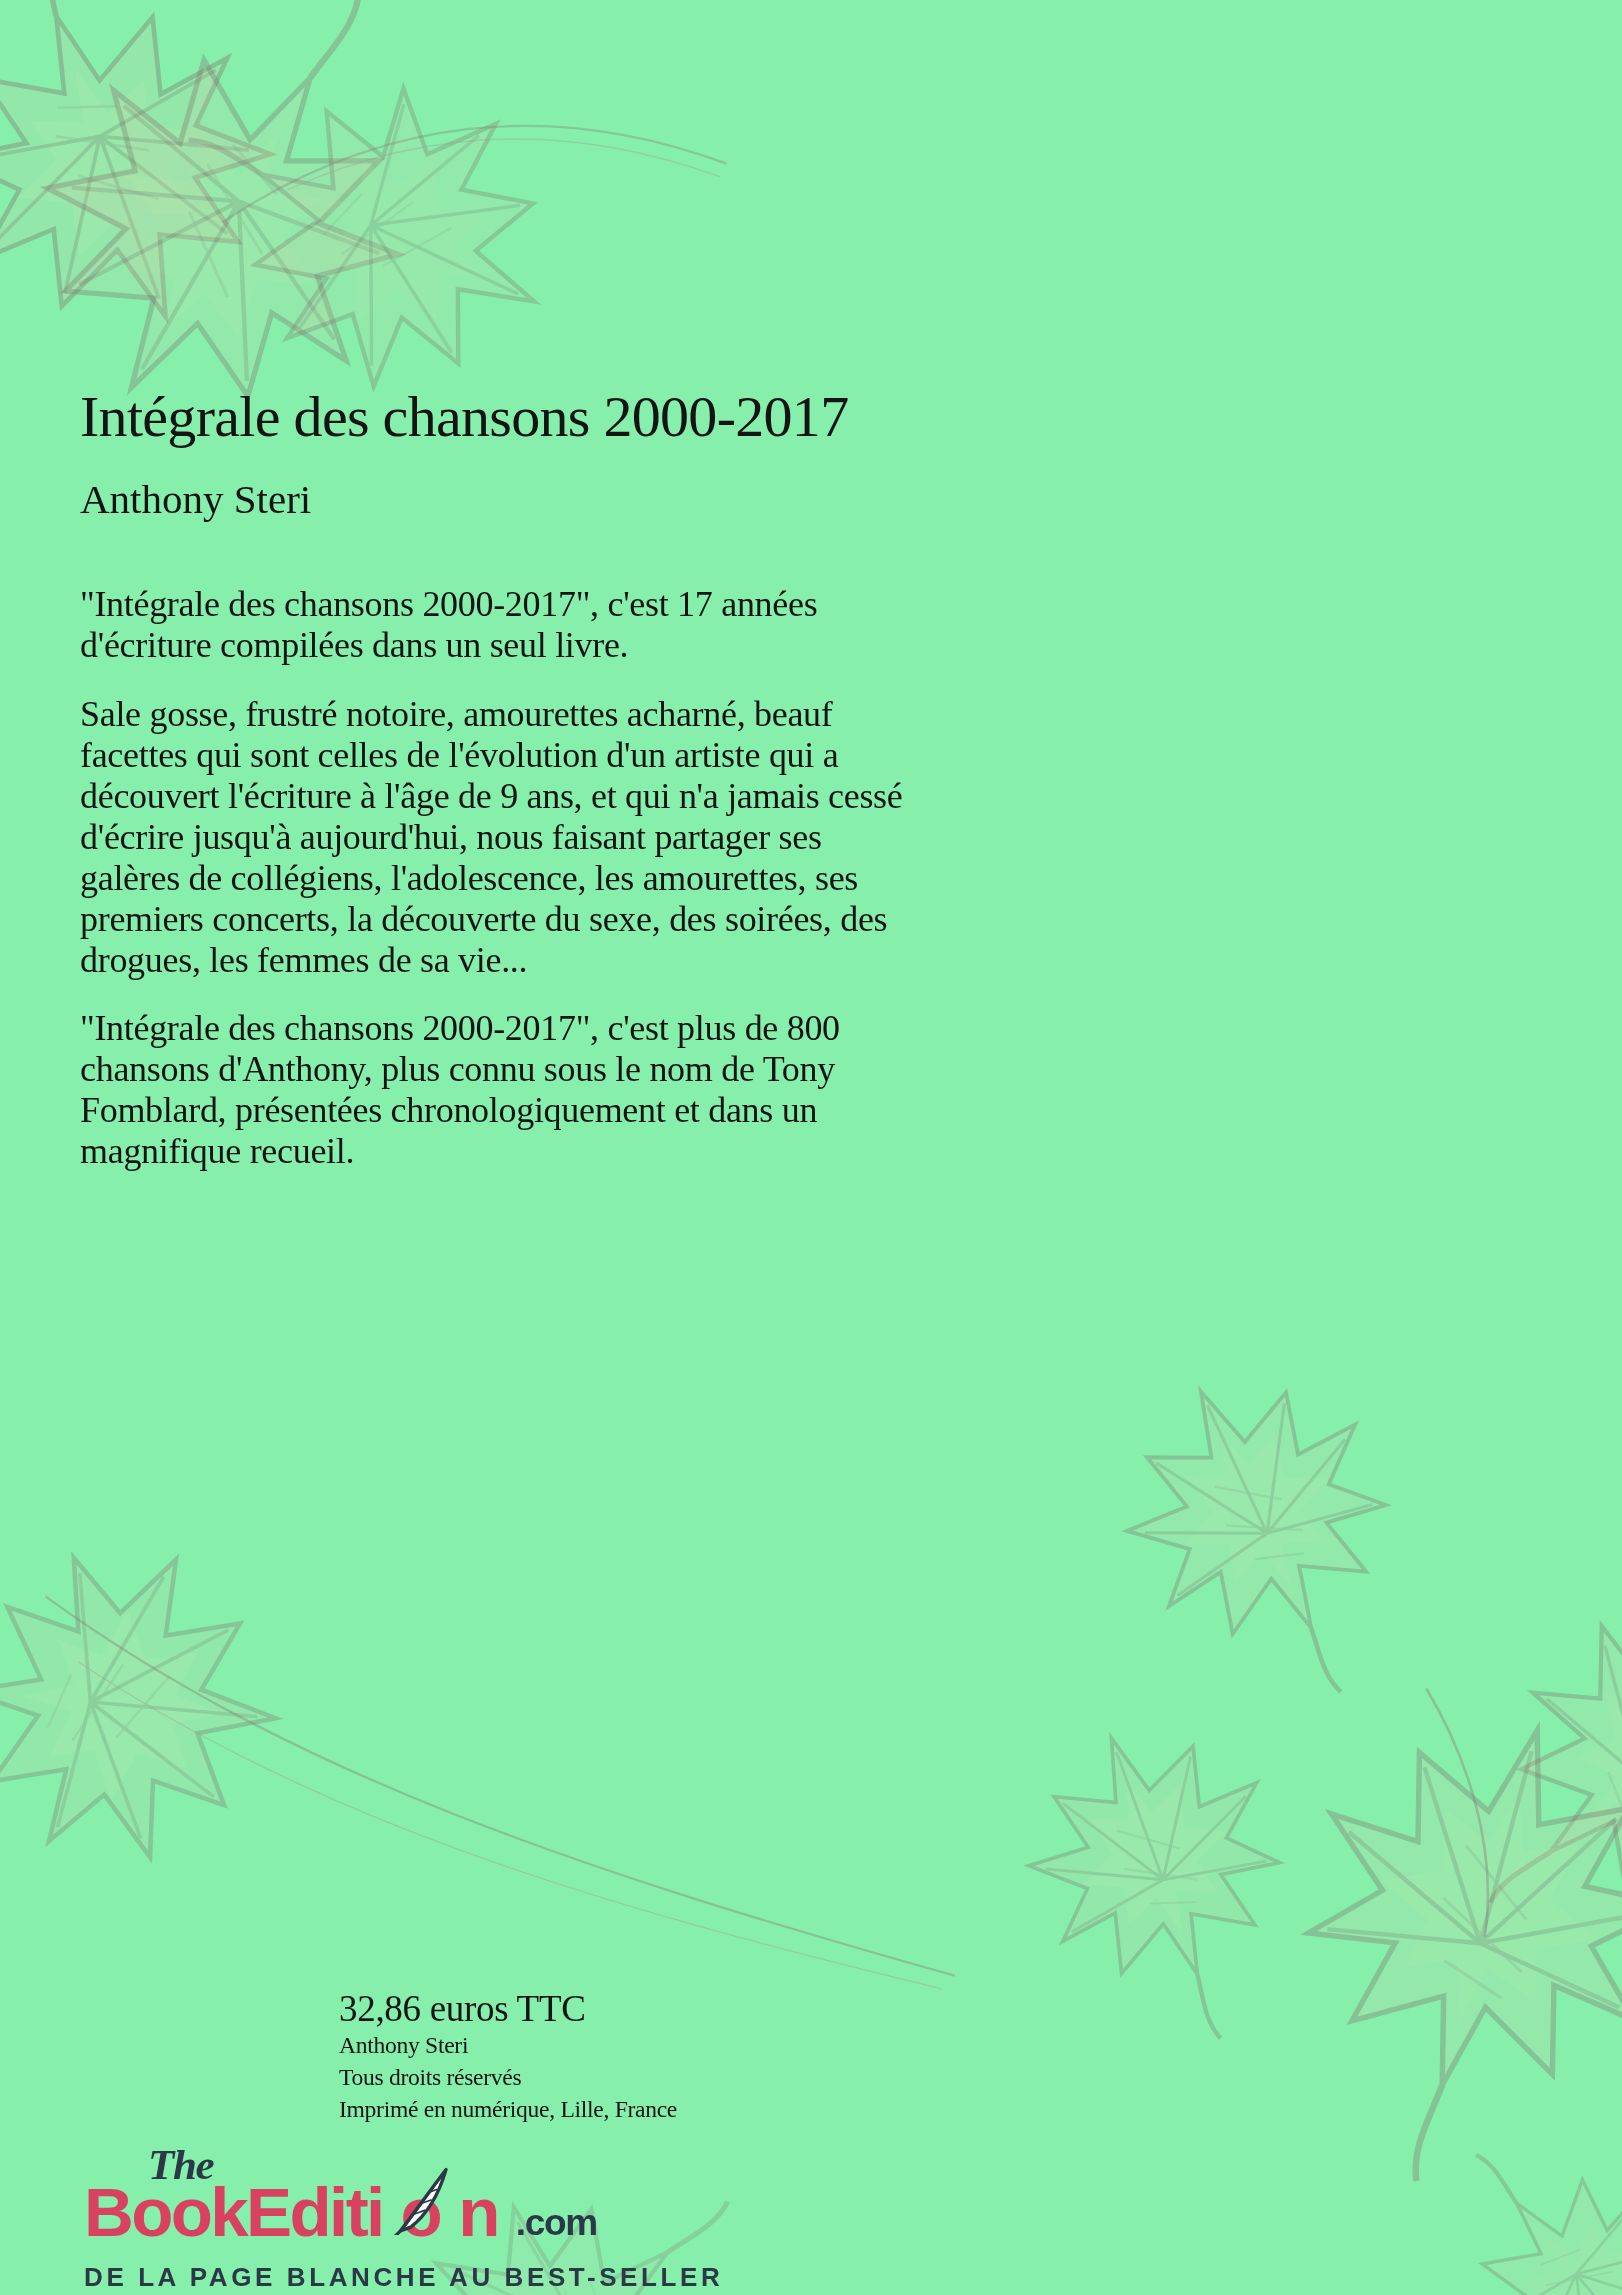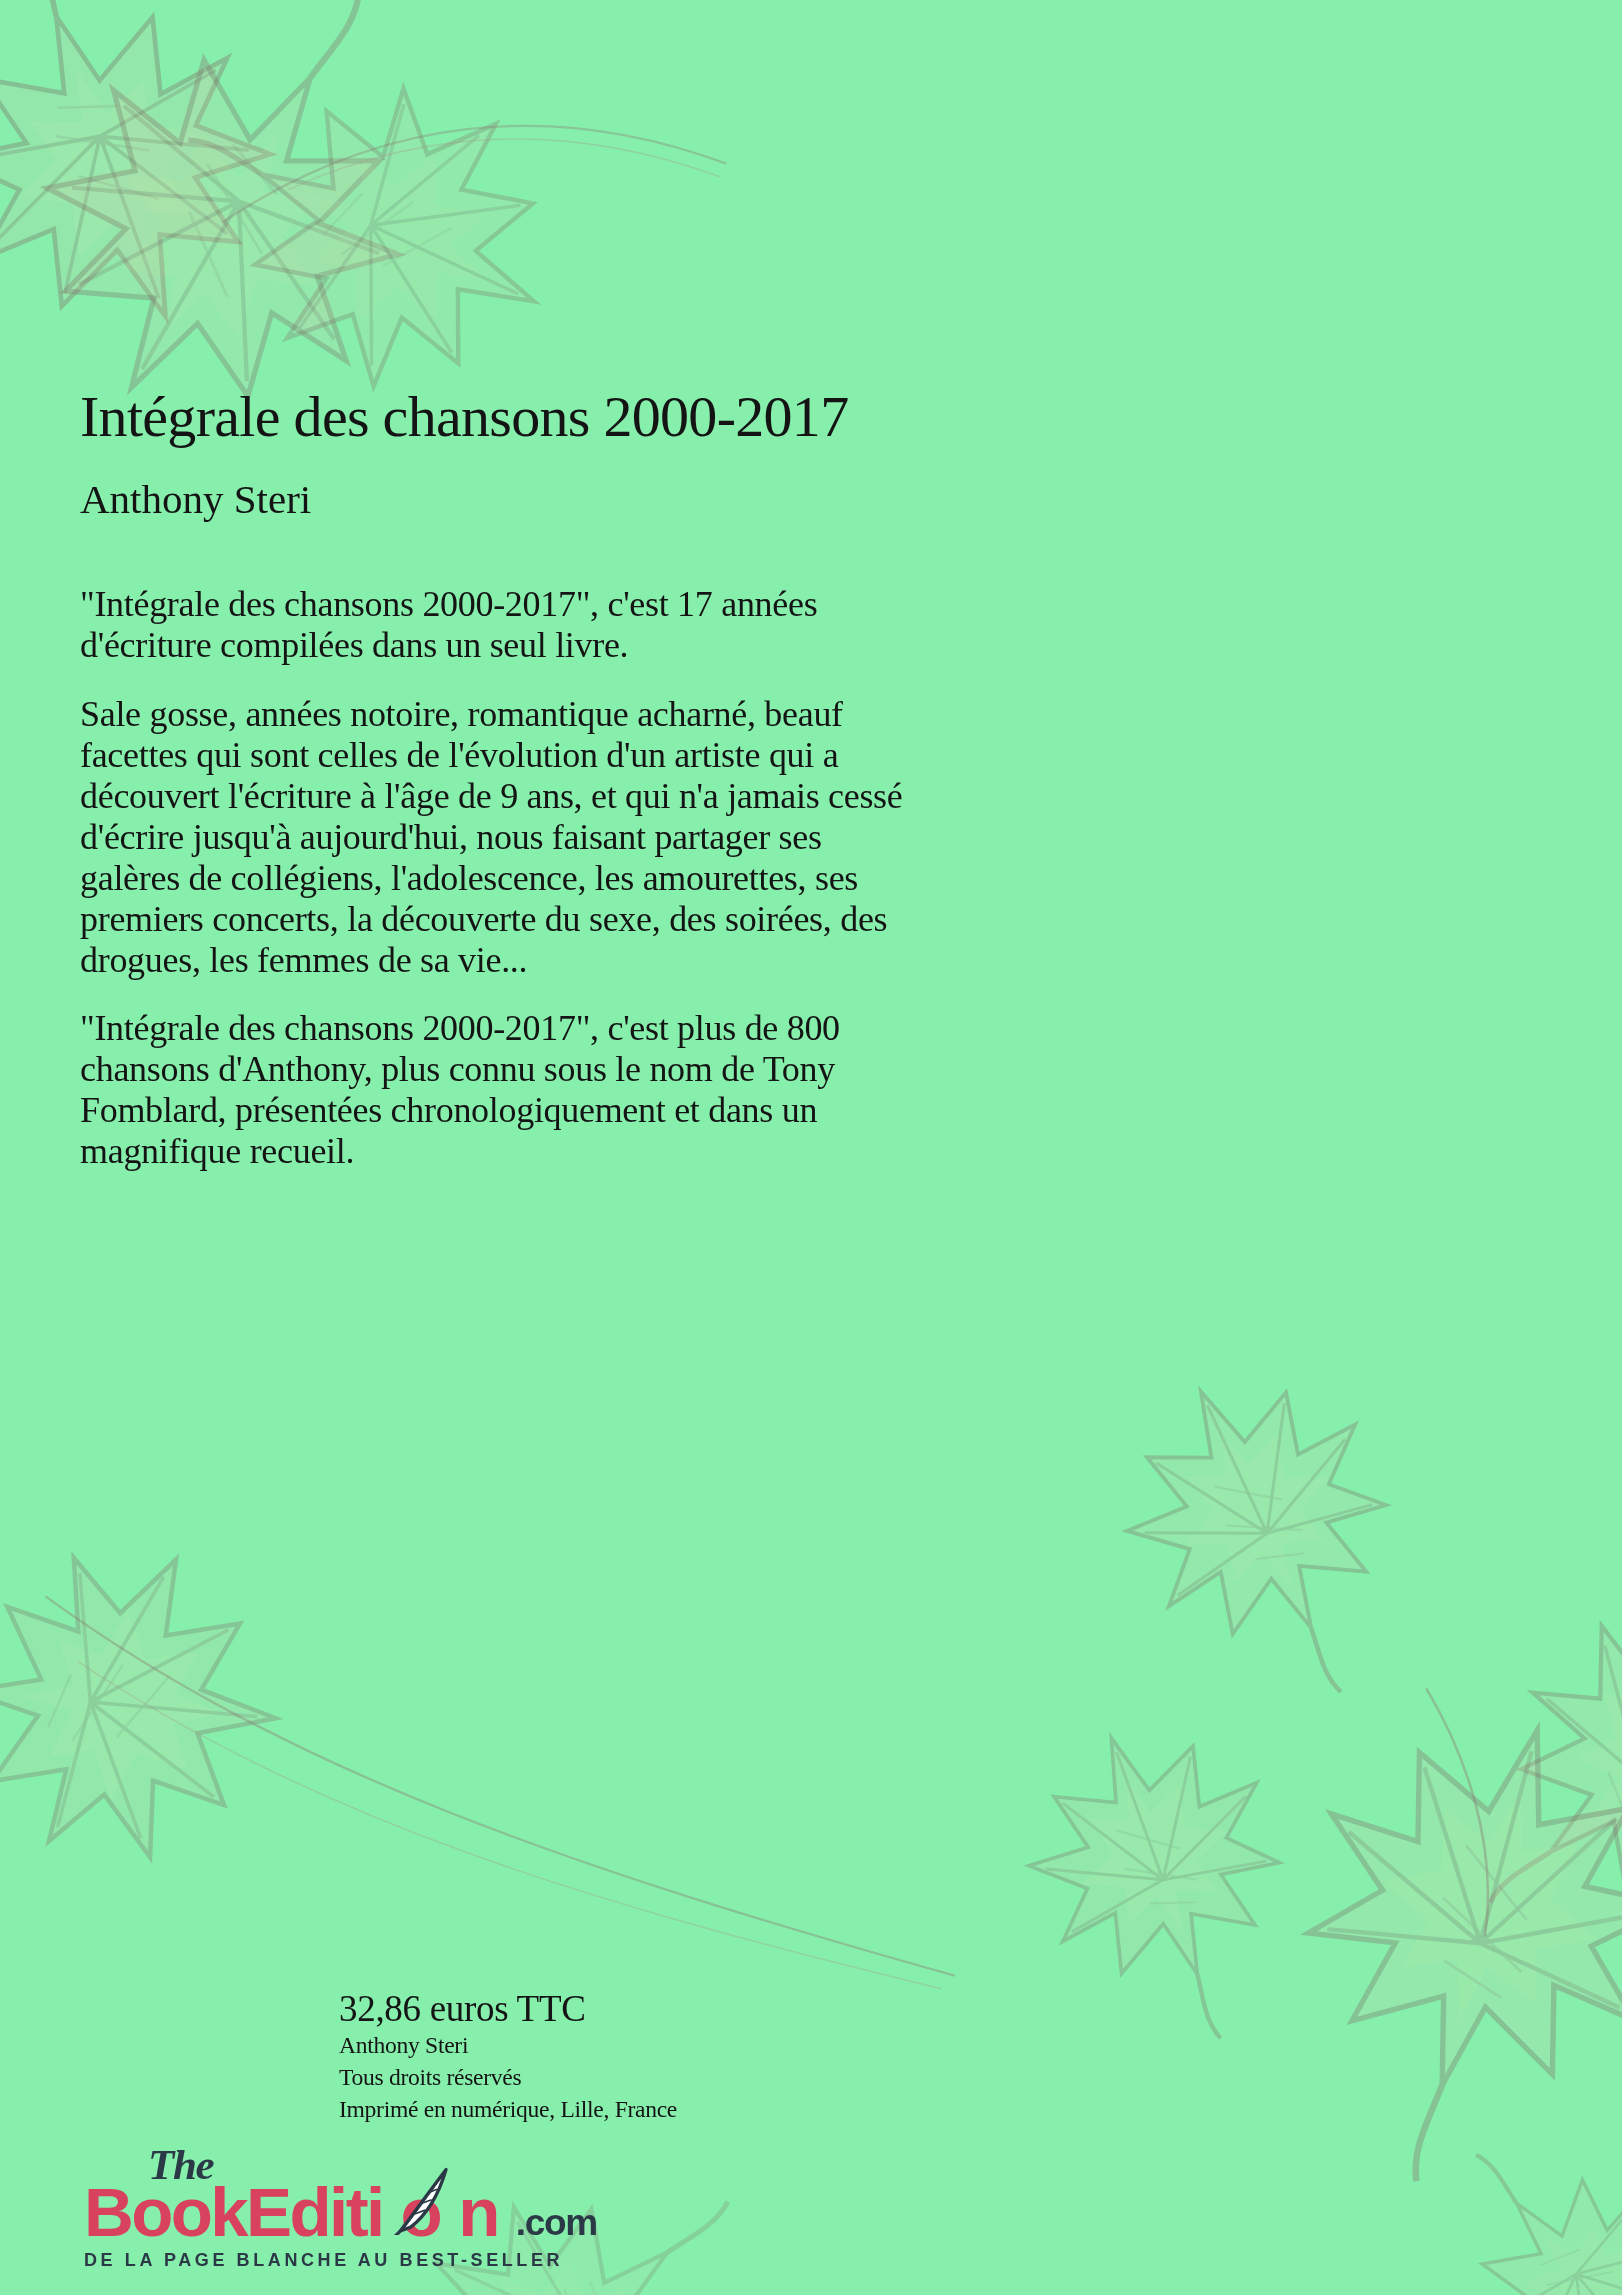--- a/index.html
+++ b/index.html
@@ -83,22 +83,22 @@
     width:63px;height:72px;
   }
   .logo-com{
     font-weight:700;
     font-size:37px;
     letter-spacing:-1.3px;
     position:relative;
     top:-1.3px;
   }
   .logo-tagline{
-    margin-top:5px;
-    font-size:18px;
+    margin-top:17px;
+    font-size:26px;
     font-weight:600;
     letter-spacing:3.6px;
     text-align:right;
     width:406px;
     white-space:nowrap;
   }
 </style>
 </head>
 <body>
 
@@ -180,21 +180,21 @@
     <div class="book-title">Intégrale des chansons 2000-2017</div>
     <div class="book-author">Anthony Steri</div>
   </div>
 
   <div class="body-block">
     <div class="para">
       <div class="line">"Intégrale des chansons 2000-2017", c'est 17 années</div>
       <div class="line">d'écriture compilées dans un seul livre.</div>
     </div>
     <div class="para">
-      <div class="line">Sale gosse, années notoire, romantique acharné, beauf</div>
+      <div class="line">Sale gosse, frustré notoire, amourettes acharné, beauf</div>
       <div class="line">facettes qui sont celles de l'évolution d'un artiste qui a</div>
       <div class="line">découvert l'écriture à l'âge de 9 ans, et qui n'a jamais cessé</div>
       <div class="line">d'écrire jusqu'à aujourd'hui, nous faisant partager ses</div>
       <div class="line">galères de collégiens, l'adolescence, les amourettes, ses</div>
       <div class="line">premiers concerts, la découverte du sexe, des soirées, des</div>
       <div class="line">drogues, les femmes de sa vie...</div>
     </div>
     <div class="para">
       <div class="line">"Intégrale des chansons 2000-2017", c'est plus de 800</div>
       <div class="line">chansons d'Anthony, plus connu sous le nom de Tony</div>

